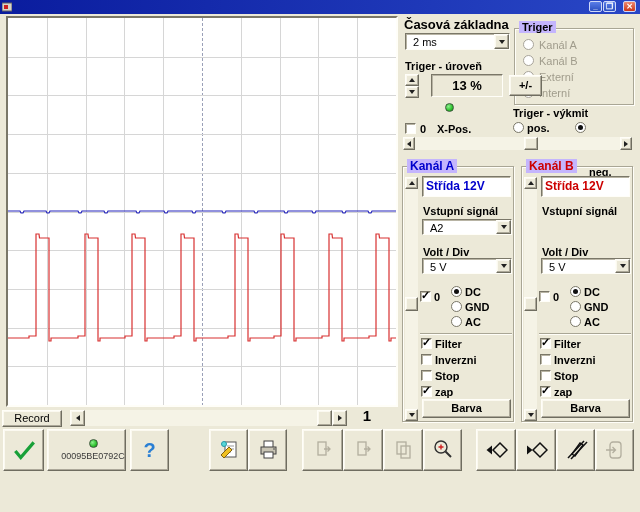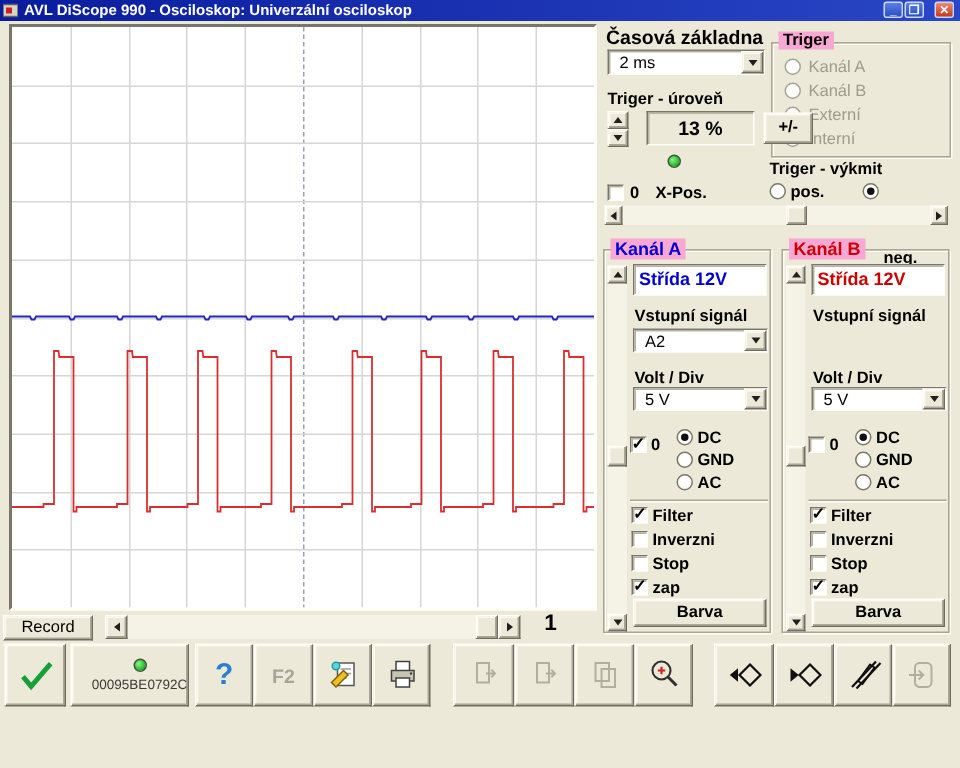--- a/index.html
+++ b/index.html
@@ -25,21 +25,21 @@
     border-right-color:#fffef8; border-bottom-color:#fffef8;
     box-shadow: inset 1px 1px 0 #b8b4a4;
   }
   .sunken-beige { background:#ece9d8; border:1px solid #7a7768;
     border-right-color:#fffef8; border-bottom-color:#fffef8;
     box-shadow: inset 1px 1px 0 #b8b4a4; }
   .group {
     position:absolute; border:1px solid #a9a695;
     box-shadow: 1px 1px 0 #fffef8, inset 1px 1px 0 #fffef8;
   }
-  .group > .gtitle { position:absolute; top:-8px; left:4px; background:#f9a8d4; padding:0 3px; font-weight:bold; }
+  .group > .gtitle { position:absolute; top:-8px; left:4px; background:#c4b5fd; padding:0 3px; font-weight:bold; }
 
   
   #titlebar {
     position:absolute; left:0; top:0; width:640px; height:14px;
     background:linear-gradient(to right,#0a1c9e,#2947c6);
     display:flex; align-items:center; color:#fff;
   }
   #titlebar .ticon { width:10px; height:10px; margin:0 4px 0 2px; }
   #titlebar .ttext { font-size:10px; font-weight:bold; white-space:nowrap; }
   .winbtn { position:absolute; top:1px; width:13px; height:11px; border-radius:2px;
@@ -108,21 +108,20 @@
 </head>
 <body>
 
 <div id="app">
 
   <div id="titlebar">
     <svg class="ticon" viewBox="0 0 10 10">
       <rect x="0" y="1" width="10" height="8" fill="#d8d4c8" stroke="#606060" stroke-width="1"></rect>
       <rect x="2" y="3" width="4" height="4" fill="#cc2020"></rect>
     </svg>
-    <span class="ttext">AVL DiScope 990 - Osciloskop: Univerzální osciloskop</span>
     <div class="winbtn min">
         <div class="glyph">_</div>
       </div>
     <div class="winbtn max">
         <div class="glyph">❐</div>
       </div>
     <div class="winbtn close">
         <div class="glyph">✕</div>
       </div>
   </div>
@@ -171,23 +170,20 @@
       <path d="M4 13 L9 19 L21 5" stroke="#18a038" stroke-width="3" fill="none"></path>
     </svg>
   </div>
   <div class="tbtn raised" style="left:47px; width:79px;padding-left:13px;">
     <div class="led"></div>
     <div id="serial-text">00095BE0792C</div>
   </div>
   <div class="tbtn raised" style="left:130px; width:39px;">
     <span class="icon-help">?</span>
   </div>
-  <div class="tbtn raised" style="left:169px; width:40px;">
-    <span class="icon-f2">F2</span>
-  </div>
   <div class="tbtn raised" style="left:209px; width:39px;">
     <svg width="24" height="24" viewBox="0 0 24 24">
       <rect x="8" y="4" width="11" height="15" fill="#fff" stroke="#555"></rect>
       <path d="M10 8h7M10 11h7M10 14h4" stroke="#999" fill="none"></path>
       <circle cx="7" cy="6" r="2.5" fill="#58d8d8" stroke="#2898a8"></circle>
       <polygon points="4,17 12,9 15,12 7,20" fill="#f0c020" stroke="#806010"></polygon>
     </svg>
   </div>
   <div class="tbtn raised" style="left:248px; width:39px;">
     <svg width="24" height="24" viewBox="0 0 24 24">

